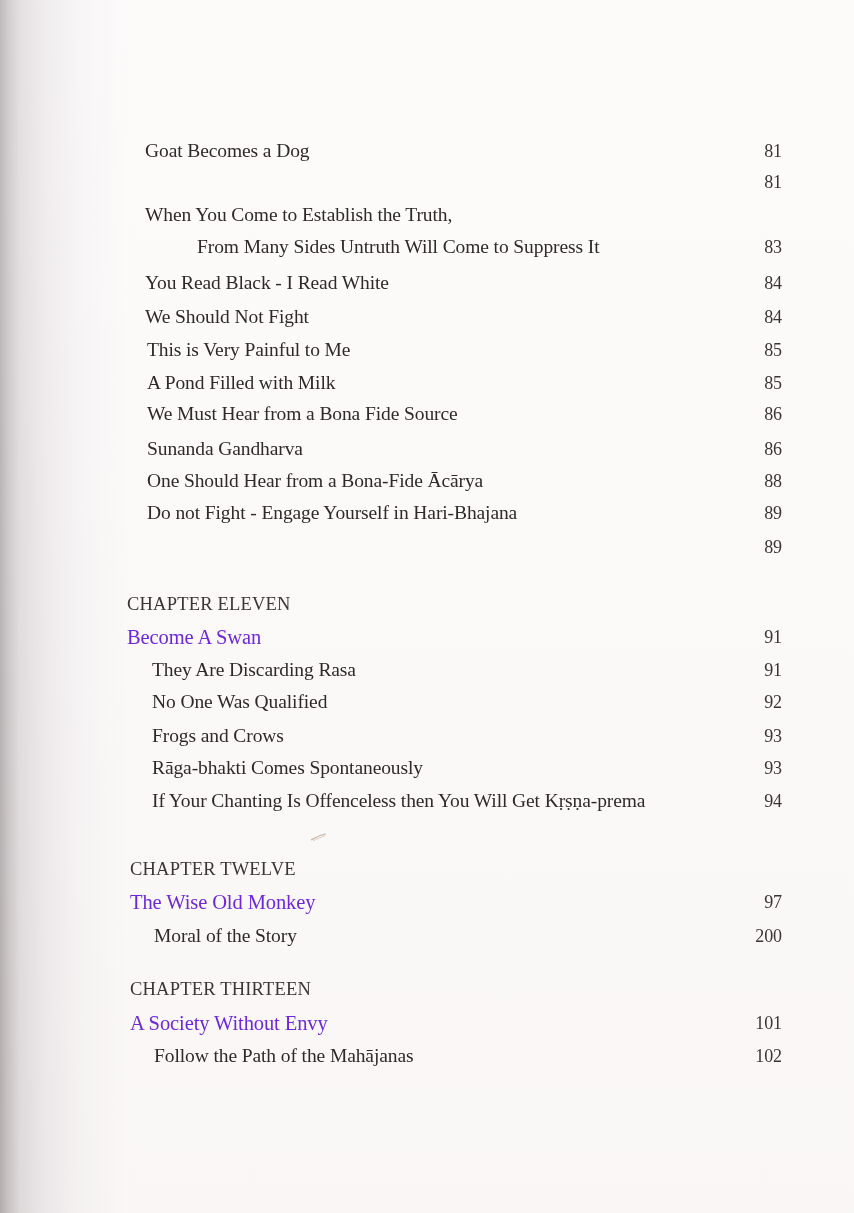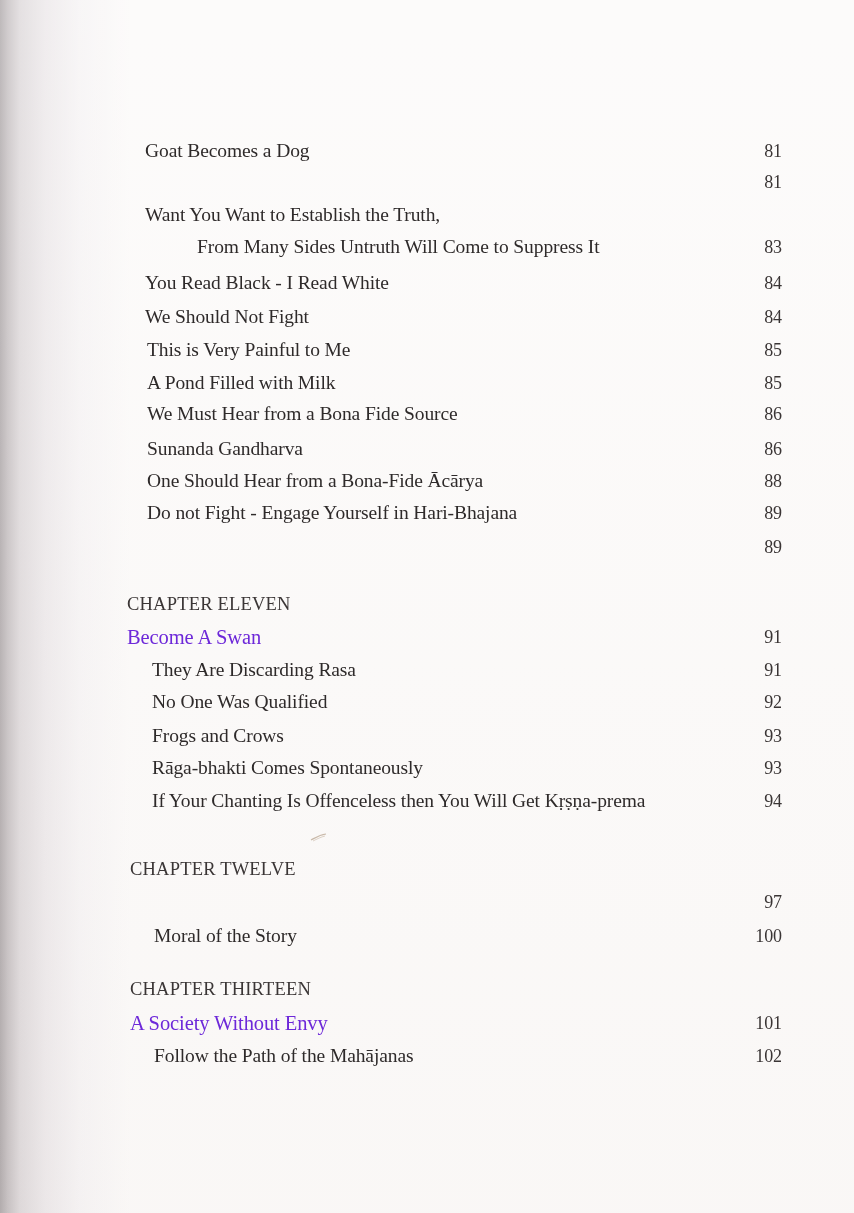--- a/index.html
+++ b/index.html
@@ -90,21 +90,21 @@
 <div class="toc">
 
   <div class="row" style="top:135px">
     <span class="title" style="left:133px">Goat Becomes a Dog</span>
     <span class="page">81</span>
   </div>
   <div class="row" style="top:166px">
     <span class="page">81</span>
   </div>
   <div class="row" style="top:199px">
-    <span class="title" style="left:133px">Want You Want to Establish the Truth,</span>
+    <span class="title" style="left:133px">When You Come to Establish the Truth,</span>
   </div>
   <div class="row" style="top:231px">
     <span class="title" style="left:185px">From Many Sides Untruth Will Come to Suppress It</span>
     <span class="page">83</span>
   </div>
   <div class="row" style="top:267px">
     <span class="title" style="left:133px">You Read Black - I Read White</span>
     <span class="page">84</span>
   </div>
   <div class="row" style="top:301px">
@@ -169,25 +169,26 @@
 
   <svg class="pen-mark" viewBox="0 0 18 10">
     <path d="M1 8 C5 6, 9 3, 16 2" stroke="#c9b9a9" stroke-width="1.2" fill="none"></path>
     <path d="M3 9 C7 7, 11 5, 15 4" stroke="#d6c8ba" stroke-width="0.8" fill="none"></path>
   </svg>
 
   <div class="row chapter" style="top:853px">
     <span class="title" style="left:118px">CHAPTER TWELVE</span>
   </div>
   <div class="row lead" style="top:886px">
+    <span class="title" style="left:118px">The Wise Old Monkey</span>
     <span class="page">97</span>
   </div>
   <div class="row" style="top:920px">
     <span class="title" style="left:142px">Moral of the Story</span>
-    <span class="page">100</span>
+    <span class="page">200</span>
   </div>
 
   <div class="row chapter" style="top:973px">
     <span class="title" style="left:118px">CHAPTER THIRTEEN</span>
   </div>
   <div class="row lead" style="top:1007px">
     <span class="title" style="left:118px">A Society Without Envy</span>
     <span class="page">101</span>
   </div>
   <div class="row" style="top:1040px">

